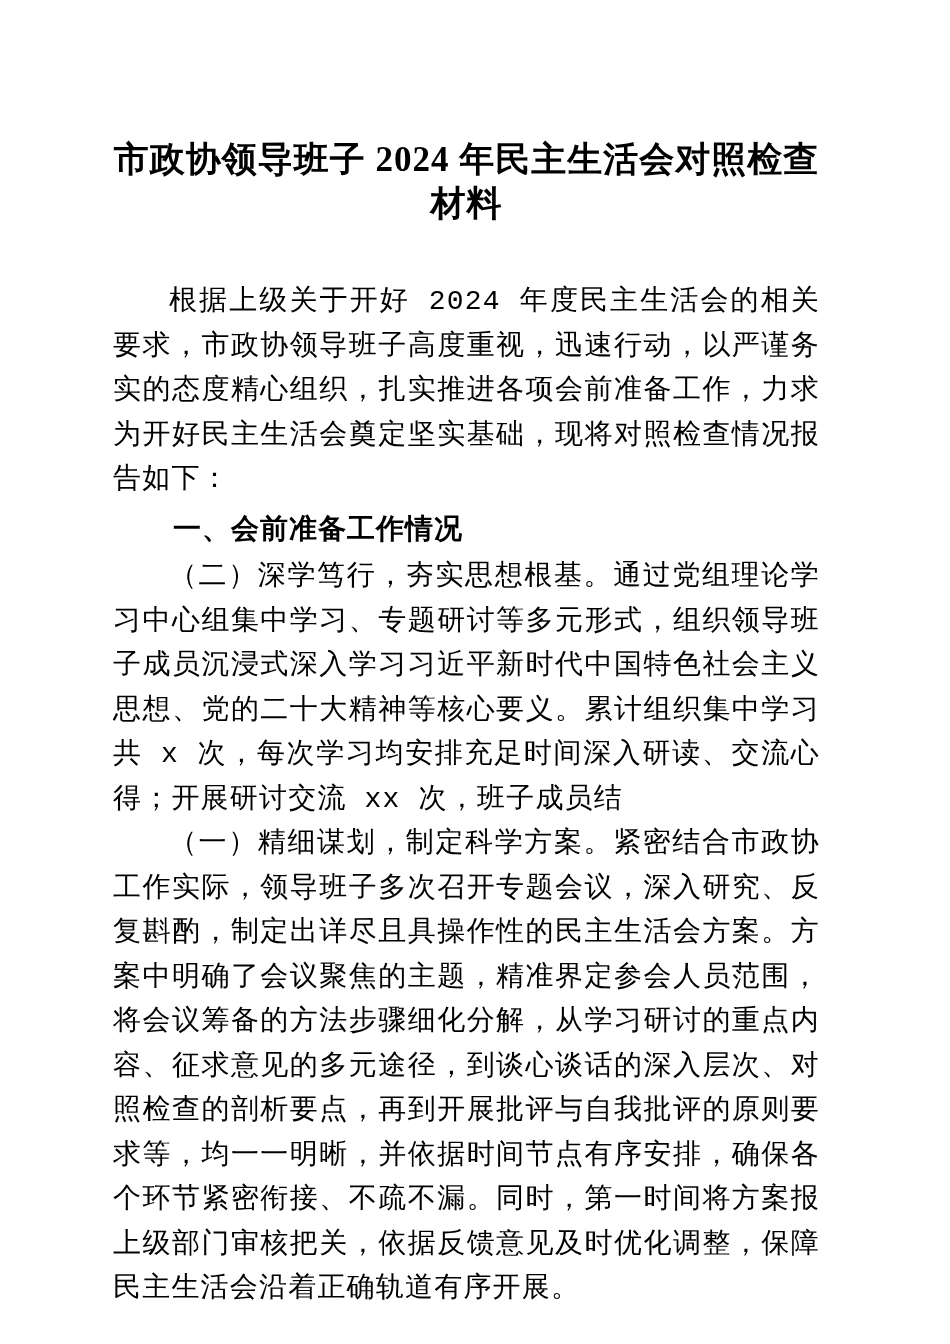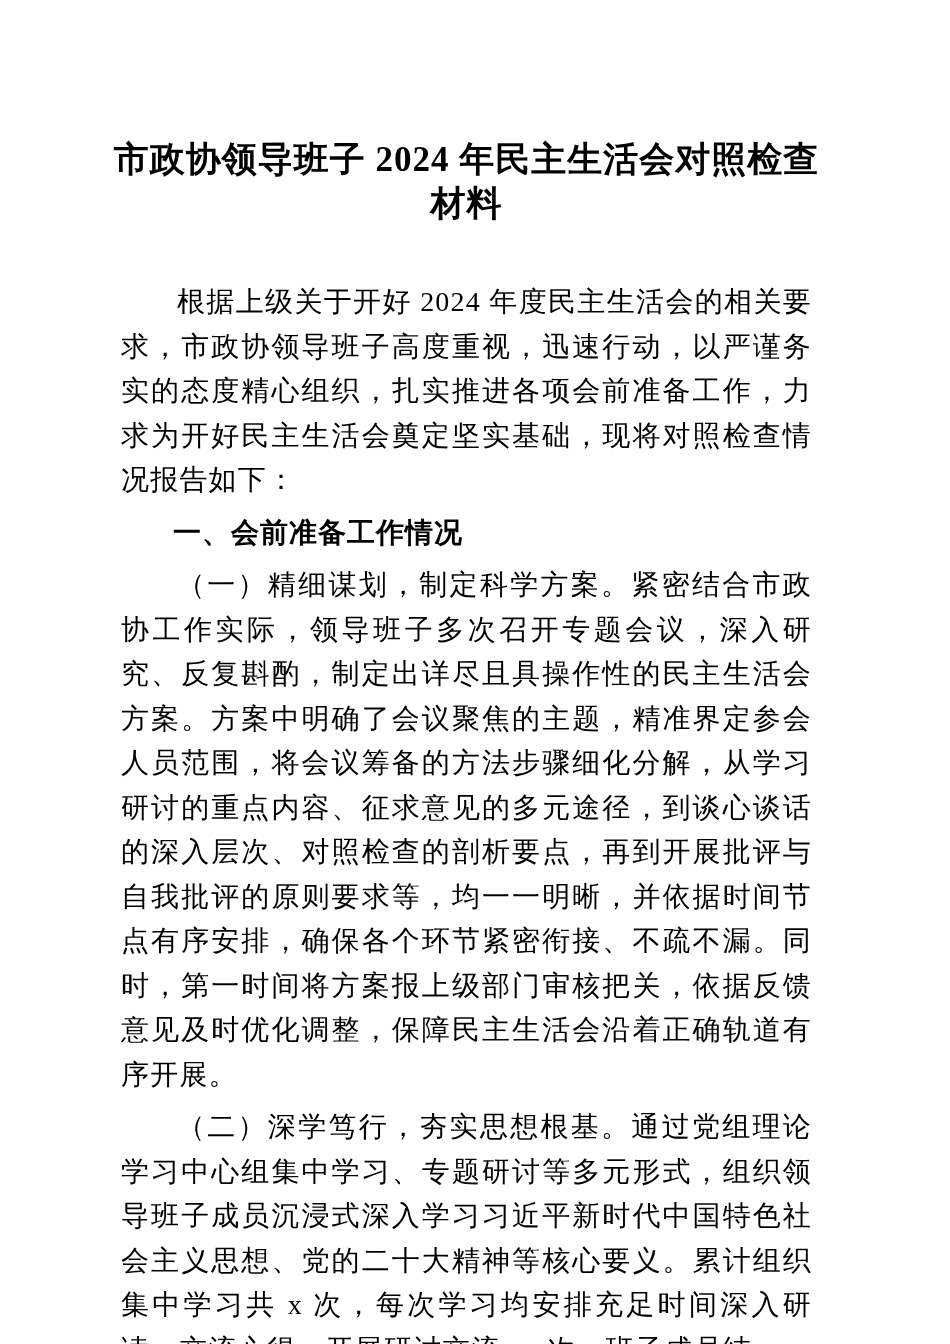--- a/index.html
+++ b/index.html
@@ -24,28 +24,28 @@
   .title {
     font-family: "Liberation Serif", "DejaVu Serif", serif;
     font-weight: 700;
     font-size: 35px;
     line-height: 44px;
     letter-spacing: 1px;
     text-align: center;
     margin: 138px 0 0 0;
   }
   .body-para {
-    font-family: Liberation Serif, serif;
+    font-family: Liberation Mono, monospace;
     font-weight: 400;
     font-size: 28px;
     line-height: 44.5px;
     letter-spacing: 1.2px;
     text-align: justify;
     text-indent: 2em;
-    margin: 8px;
+    margin: 0;
   }
   .first-para {
     margin-top: 54px;
   }
   .heading {
     font-family: "DejaVu Sans", "Liberation Sans", sans-serif;
     font-weight: 700;
     font-size: 28px;
     line-height: 44.5px;
     letter-spacing: 1px;
@@ -54,15 +54,15 @@
     text-align: left;
   }
 </style>
 </head>
 <body>
 
 <div class="doc">
   <h1 class="title">市政协领导班子 2024 年民主生活会对照检查材料</h1>
   <p class="body-para first-para">根据上级关于开好 2024 年度民主生活会的相关要求，市政协领导班子高度重视，迅速行动，以严谨务实的态度精心组织，扎实推进各项会前准备工作，力求为开好民主生活会奠定坚实基础，现将对照检查情况报告如下：</p>
   <h2 class="heading">一、会前准备工作情况</h2>
+  <p class="body-para">（二）深学笃行，夯实思想根基。通过党组理论学习中心组集中学习、专题研讨等多元形式，组织领导班子成员沉浸式深入学习习近平新时代中国特色社会主义思想、党的二十大精神等核心要义。累计组织集中学习共 x 次，每次学习均安排充足时间深入研读、交流心得；开展研讨交流 xx 次，班子成员结</p>
   <p class="body-para">（一）精细谋划，制定科学方案。紧密结合市政协工作实际，领导班子多次召开专题会议，深入研究、反复斟酌，制定出详尽且具操作性的民主生活会方案。方案中明确了会议聚焦的主题，精准界定参会人员范围，将会议筹备的方法步骤细化分解，从学习研讨的重点内容、征求意见的多元途径，到谈心谈话的深入层次、对照检查的剖析要点，再到开展批评与自我批评的原则要求等，均一一明晰，并依据时间节点有序安排，确保各个环节紧密衔接、不疏不漏。同时，第一时间将方案报上级部门审核把关，依据反馈意见及时优化调整，保障民主生活会沿着正确轨道有序开展。</p>
-  <p class="body-para">（二）深学笃行，夯实思想根基。通过党组理论学习中心组集中学习、专题研讨等多元形式，组织领导班子成员沉浸式深入学习习近平新时代中国特色社会主义思想、党的二十大精神等核心要义。累计组织集中学习共 x 次，每次学习均安排充足时间深入研读、交流心得；开展研讨交流 xx 次，班子成员结</p>
 </div>
 
 </body></html>

